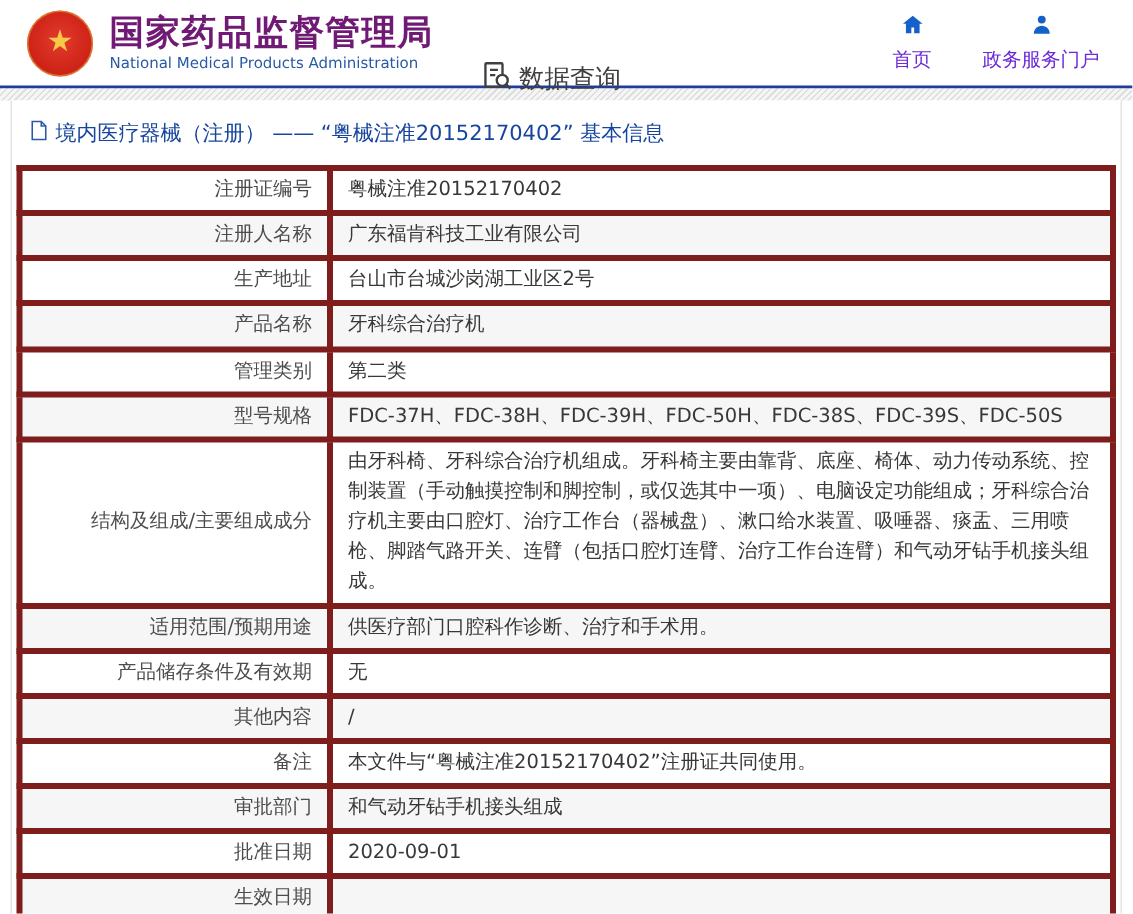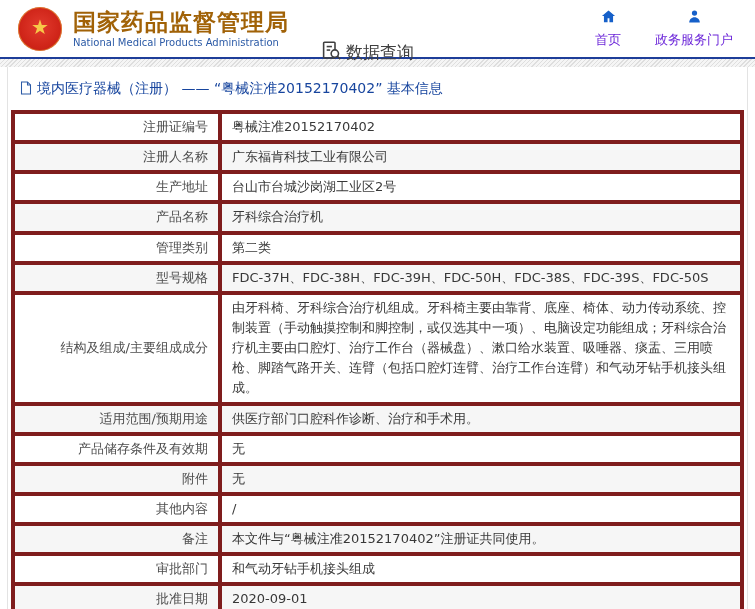--- a/index.html
+++ b/index.html
@@ -7,21 +7,21 @@
     font-family:"DejaVu Sans","Liberation Sans",sans-serif; }
 
   
   .topbar { height:57px; display:flex; align-items:center; padding:0 16px 0 18px; background:#fff; }
   .emblem { width:44px; height:44px; border-radius:50%; flex:0 0 auto;
     background:radial-gradient(circle at 50% 45%, #e23b2e 0%, #cf2418 62%, #b81d12 100%);
     display:flex; align-items:center; justify-content:center;
     box-shadow:inset 0 0 0 1px rgba(233,182,60,.55); }
   .emblem-star { color:#f7c948; font-size:20px; line-height:1; margin-top:-3px; }
   .agency { margin-left:11px; }
-  .agency-cn { font-size:23px; font-weight:bold; color:#a16207; letter-spacing:1px; line-height:1.15; }
+  .agency-cn { font-size:23px; font-weight:bold; color:#701a75; letter-spacing:1px; line-height:1.15; }
   .agency-en { font-size:10px; color:#2b5aa6; margin-top:1px; }
   .query { display:flex; align-items:center; margin-left:32px; gap:4px; cursor:pointer;margin-top:48px; }
   .query-label { font-size:17px; color:#3f3f3f; }
   .spacer { flex:1; }
   .nav { display:flex; gap:34px; margin-right:6px; }
   .nav-item { display:flex; flex-direction:column; align-items:center; gap:3px; cursor:pointer; }
   .nav-item span.lbl13 { font-size:13px; color:#6d28d9; white-space:nowrap; }
 
   
   .navy-line { height:2px; background:#1e3e99; }
@@ -139,24 +139,20 @@
   </tr>
         <tr>
     <td class="lbl">适用范围/预期用途</td>
     <td class="val">供医疗部门口腔科作诊断、治疗和手术用。</td>
   </tr>
         <tr>
     <td class="lbl">产品储存条件及有效期</td>
     <td class="val">无</td>
   </tr>
         <tr>
-    <td class="lbl">附件</td>
-    <td class="val">无</td>
-  </tr>
-        <tr>
     <td class="lbl">其他内容</td>
     <td class="val">/</td>
   </tr>
         <tr>
     <td class="lbl">备注</td>
     <td class="val">本文件与“粤械注准20152170402”注册证共同使用。</td>
   </tr>
         <tr>
     <td class="lbl">审批部门</td>
     <td class="val">和气动牙钻手机接头组成</td>

